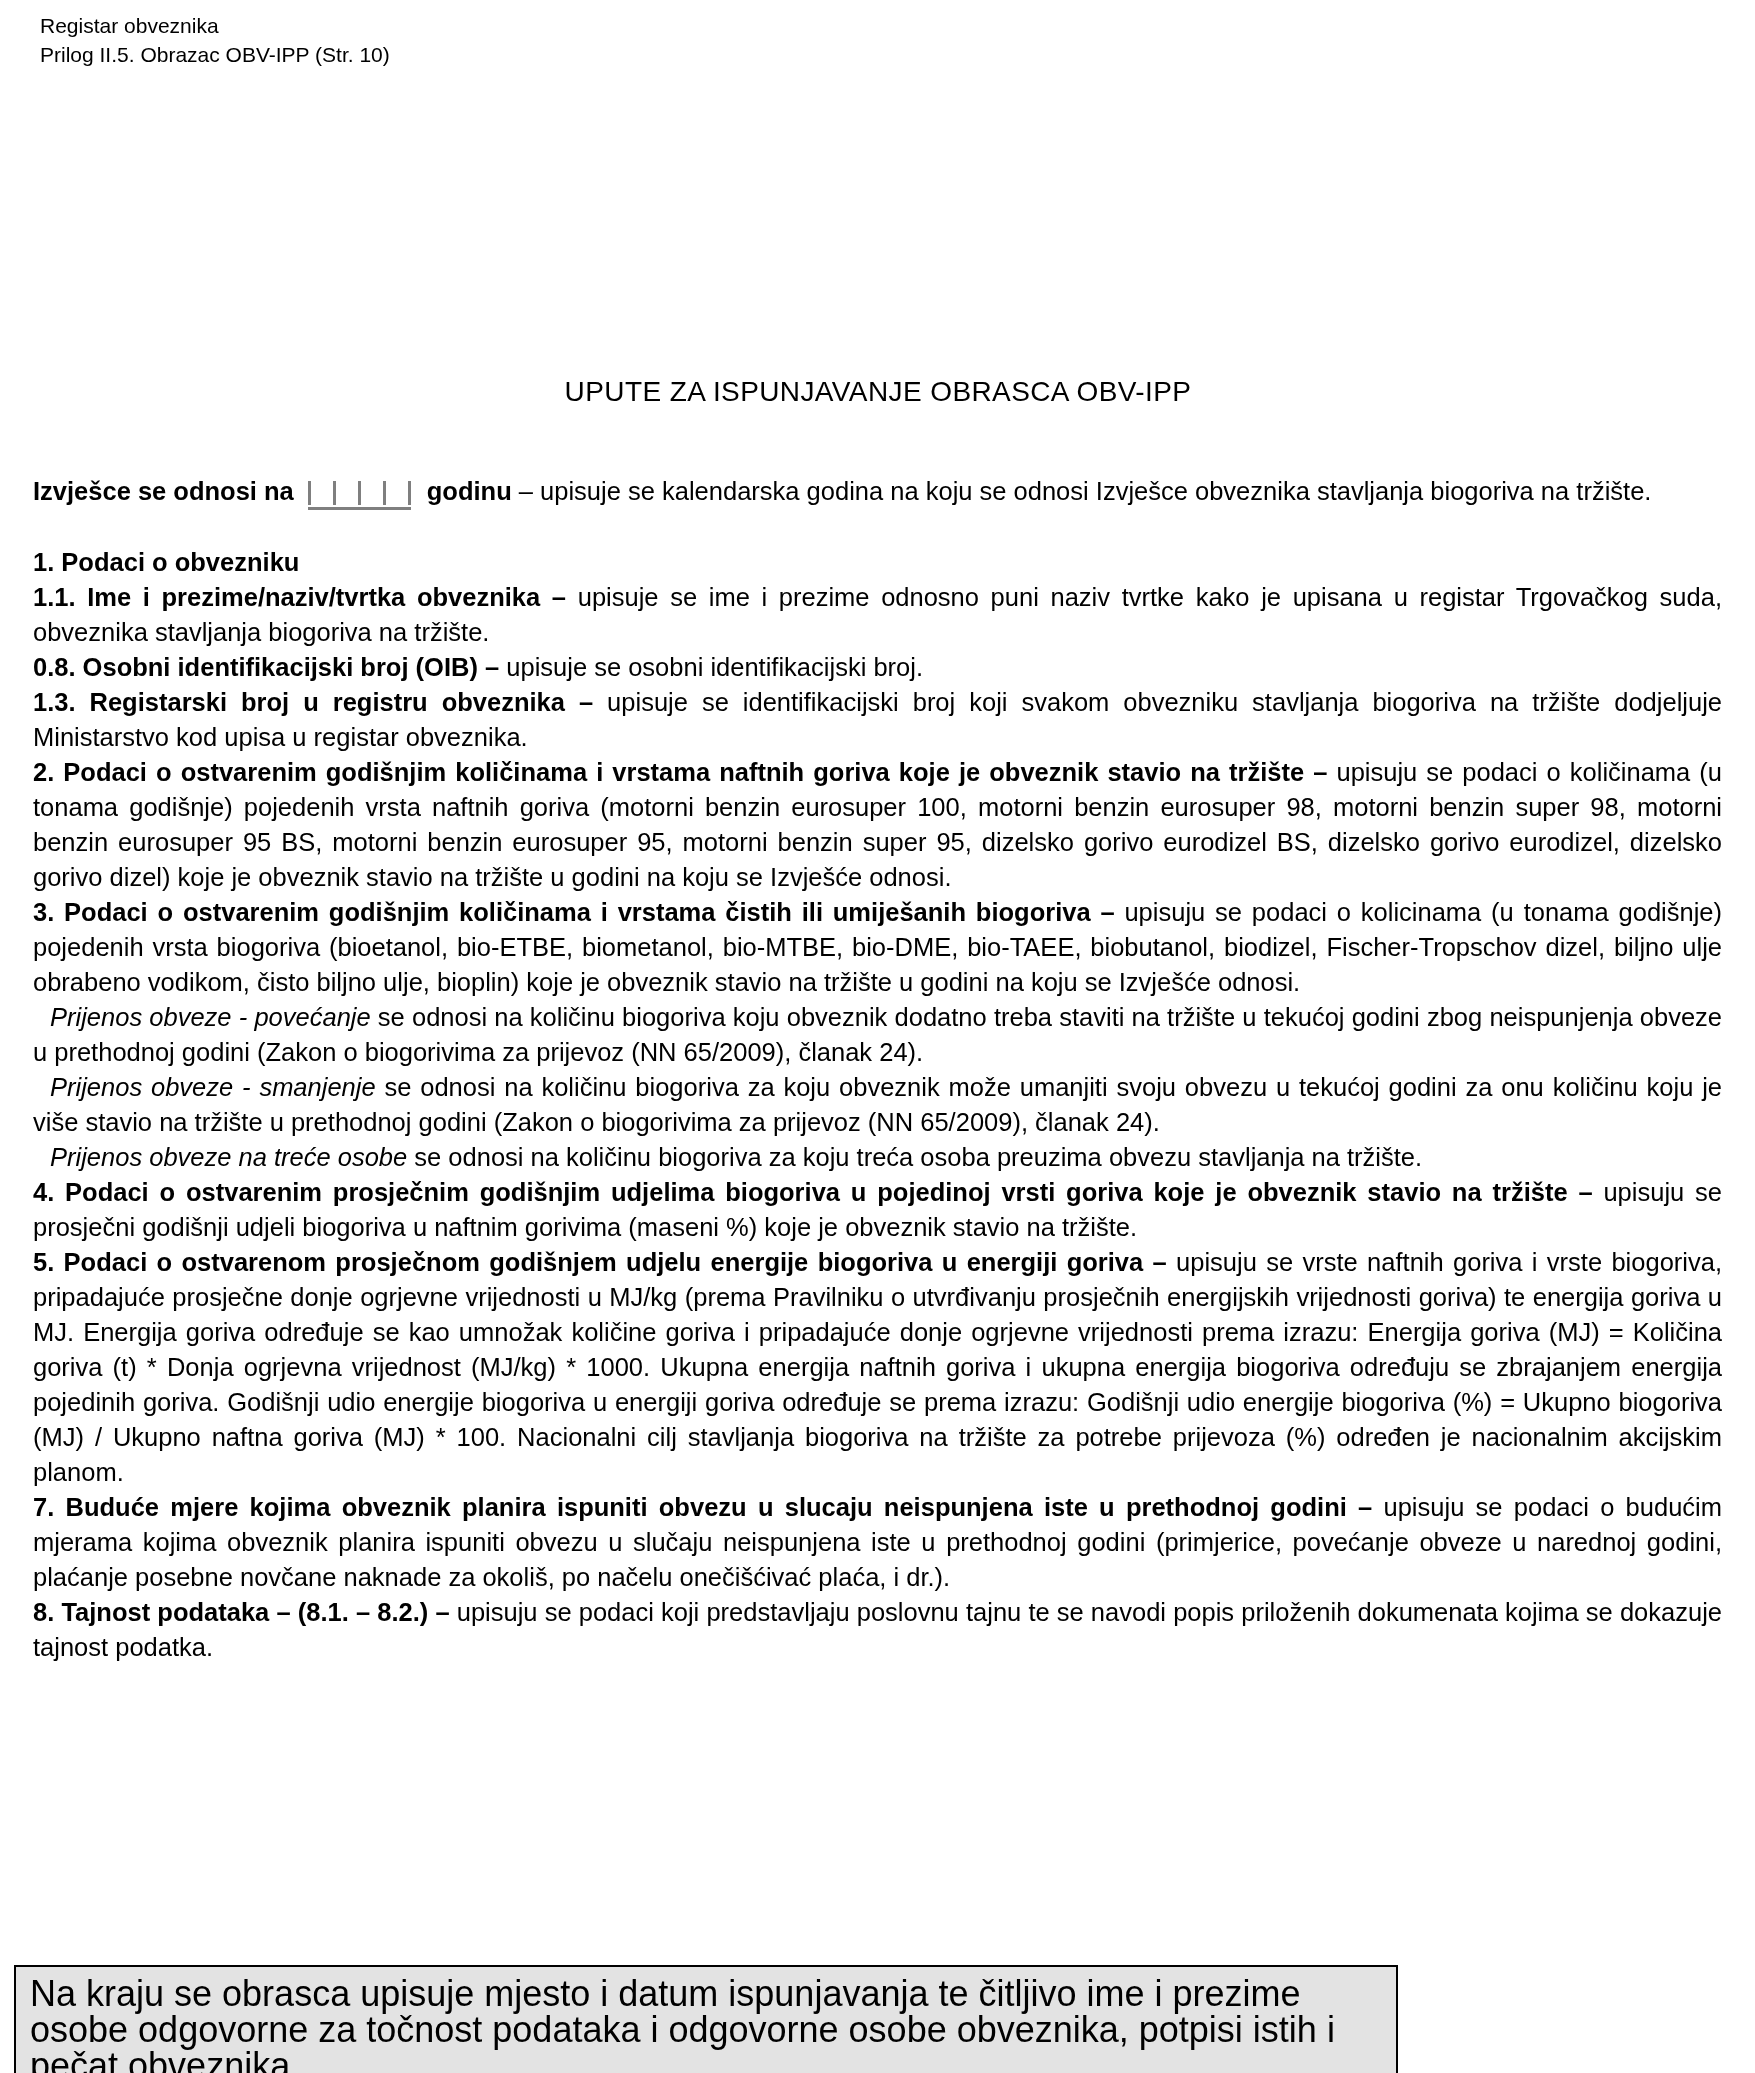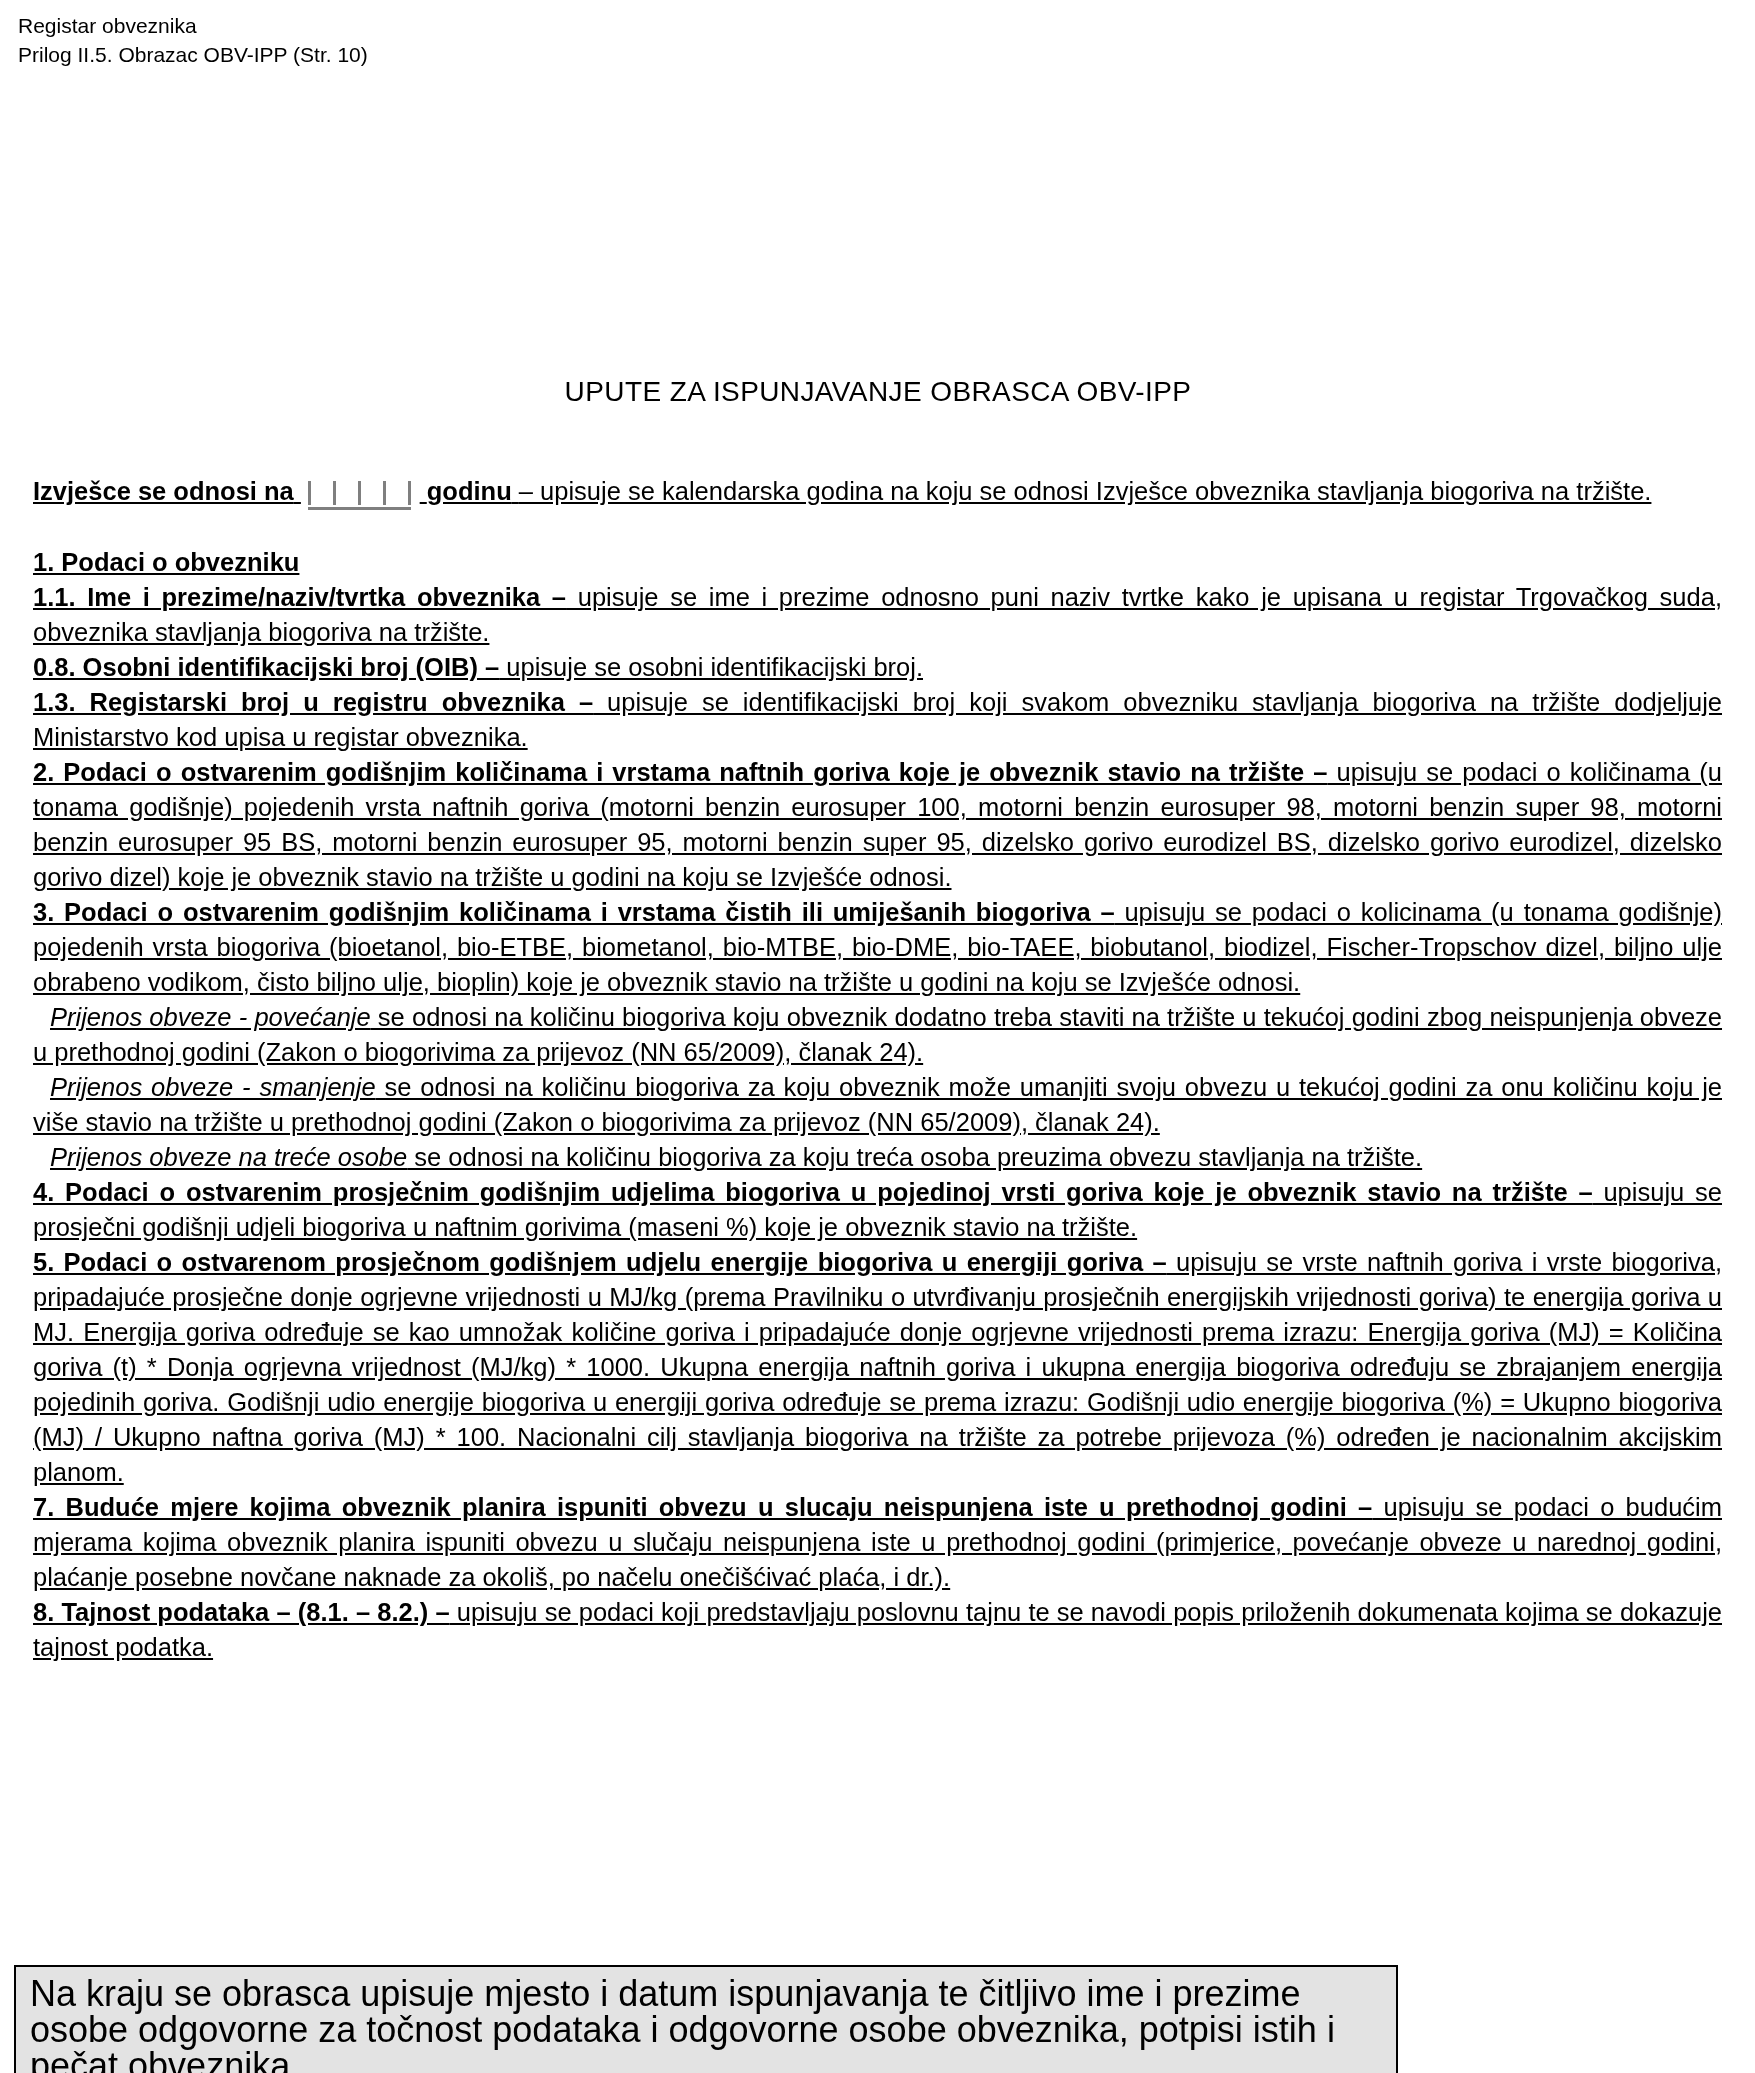--- a/index.html
+++ b/index.html
@@ -7,21 +7,21 @@
     width: 1756px;
     height: 2073px;
     position: relative;
     background: #ffffff;
     color: #000000;
     font-family: "Liberation Sans", sans-serif;
   }
   .doc-header {
     position: absolute;
     top: 10.5px;
-    left: 18px;
+    left: 40px;
     font-size: 21px;
     line-height: 29px;
     white-space: nowrap;
   }
   .doc-title {
     position: absolute;
     top: 376px;
     left: 0;
     width: 100%;
     text-align: center;
@@ -31,21 +31,21 @@
   }
   .content {
     position: absolute;
     top: 474px;
     left: 33px;
     width: 1689px;
     font-size: 25.5px;
     line-height: 35px;
     text-align: justify;
   }
-  .content p { margin: 0; text-decoration: underline; }
+  .content p { margin: 0; }
   p.gap-top { margin-top: 35px; }
   .lead-b .lead { font-weight: bold; }
   .lead-i .lead { font-style: italic; margin-left: 17px; }
   .intro .b { font-weight: bold; }
   .yearbox {
     display: inline-block;
     vertical-align: -5.3px;
     margin: 0 8.8px 0 7px;
     border-bottom: 3.5px solid #7f7f7f;
     padding-bottom: 1.8px;

